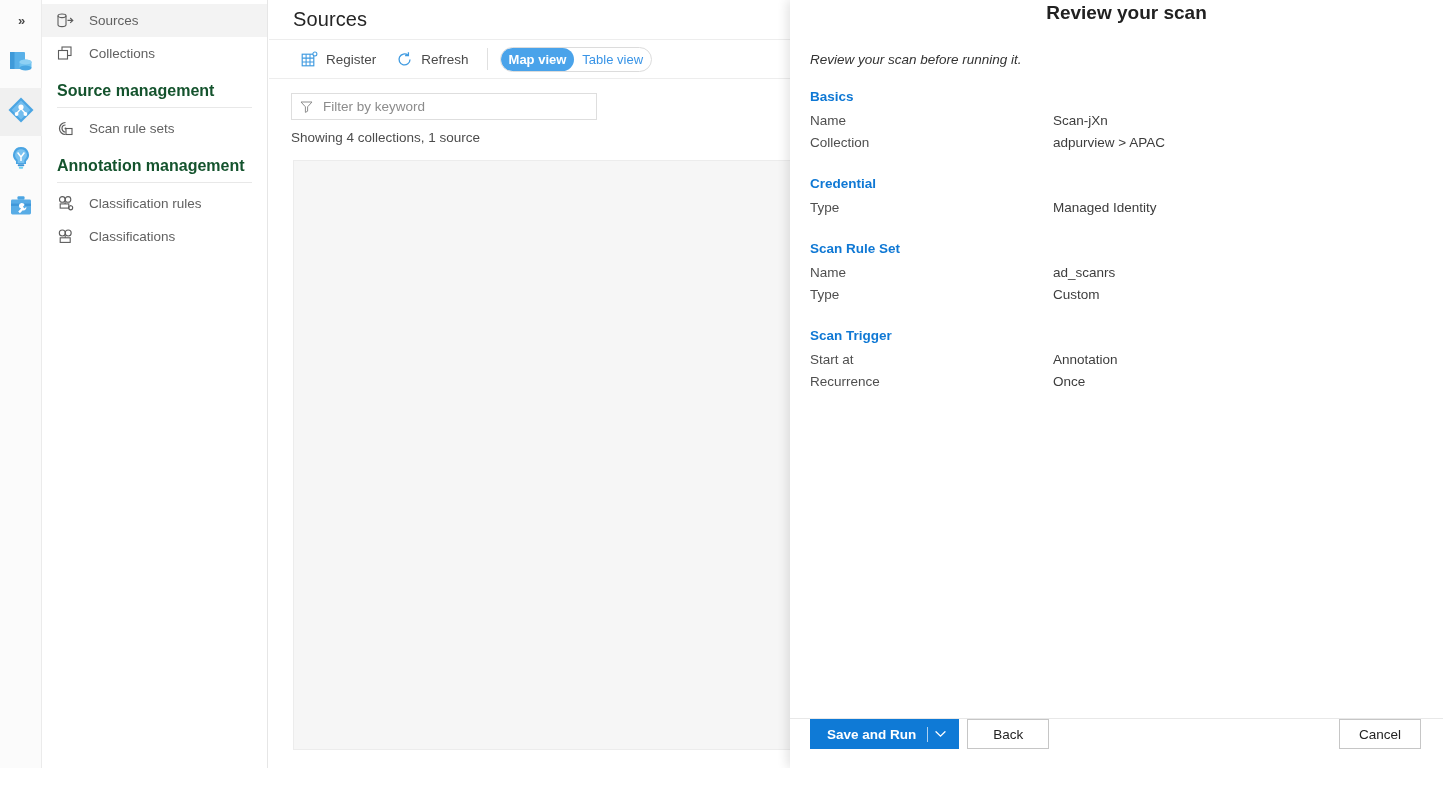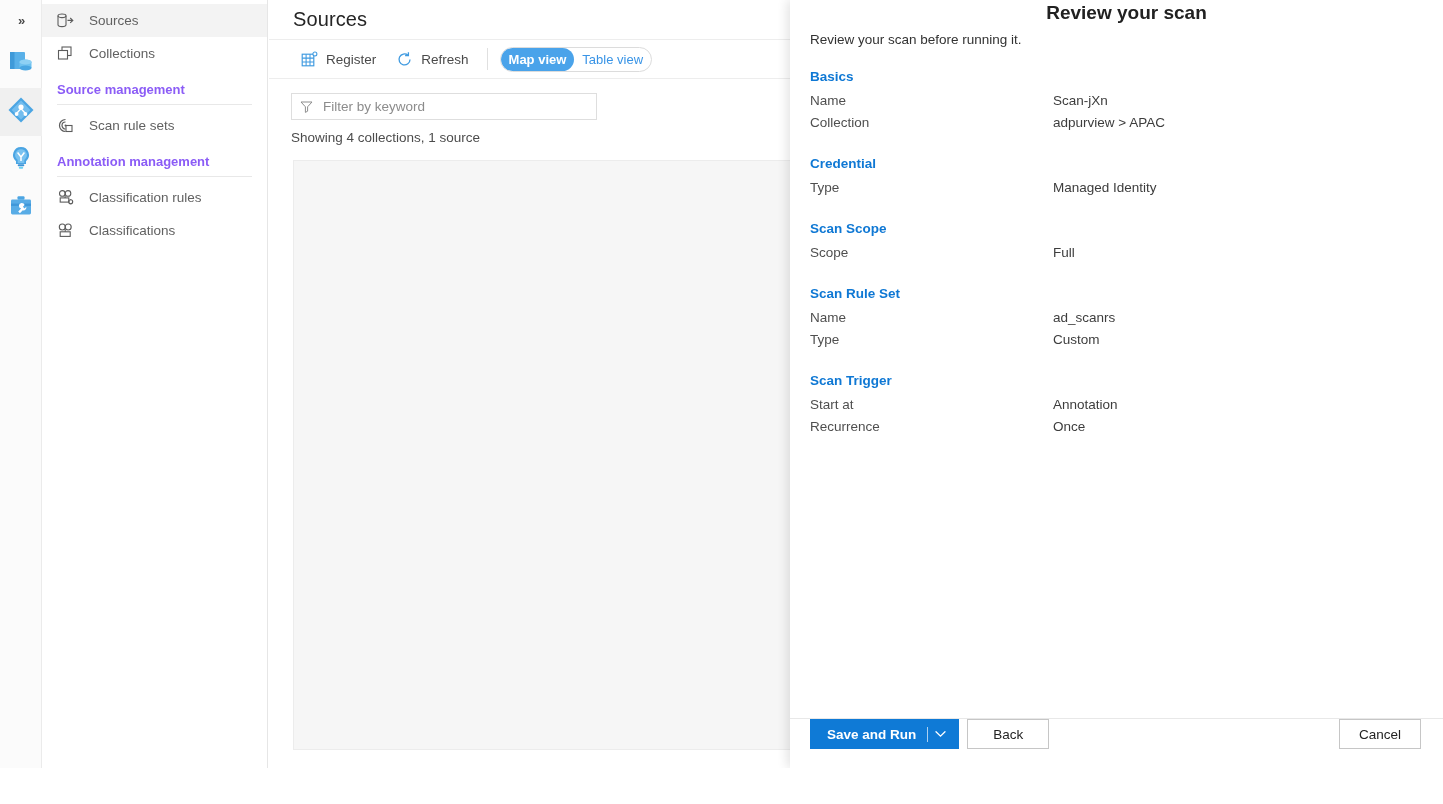--- a/index.html
+++ b/index.html
@@ -60,23 +60,23 @@
   .nav-ico {
     width: 22px; height: 16px;
     margin-right: 10px;
     display: flex; align-items: center; justify-content: flex-start;
     color: #5c5c5c;
     flex: none;
   }
   .nav-label { white-space: nowrap; }
   .nav-section {
     padding: 12px 15px 5px 15px;
-    font-size: 13px;
+    font-size: 16px;
     font-weight: bold;
-    color: #8b5cf6;
+    color: #14532d;
   }
   .nav-divider {
     height: 1px;
     background: #e8e8e8;
     margin: 2px 15px 4px 15px;
   }
 
   
   .main {
     position: absolute; left: 269px; top: 0;
@@ -215,21 +215,22 @@
     color: #212121;
     font-weight: bold;
     padding: 0 0 0 20px;
     margin-top: 2px;
     text-align: center;
   }
   .panel-desc {
     font-size: 13.5px;
     color: #323232;
     padding-left: 20px;
-    margin-top: 8px;
+    margin-top: 28px;
+    font-style: italic;
   }
   .sec {
     padding-left: 20px;
     margin-top: 22px;
   }
   .sec-head {
     font-size: 13.5px;
     font-weight: bold;
     color: #0f78d4;
     margin-bottom: 6px;
@@ -524,27 +525,20 @@
     </div>
 
     <div class="sec">
       <div class="sec-head">Credential</div>
       <div class="kv">
         <div class="kv-k">Type</div>
         <div class="kv-v">Managed Identity</div>
       </div>
     </div>
 
-    <div class="sec">
-      <div class="sec-head">Scan Scope</div>
-      <div class="kv">
-        <div class="kv-k">Scope</div>
-        <div class="kv-v">Full</div>
-      </div>
-    </div>
 
     <div class="sec">
       <div class="sec-head">Scan Rule Set</div>
       <div class="kv">
         <div class="kv-k">Name</div>
         <div class="kv-v">ad_scanrs</div>
       </div>
       <div class="kv">
         <div class="kv-k">Type</div>
         <div class="kv-v">Custom</div>

